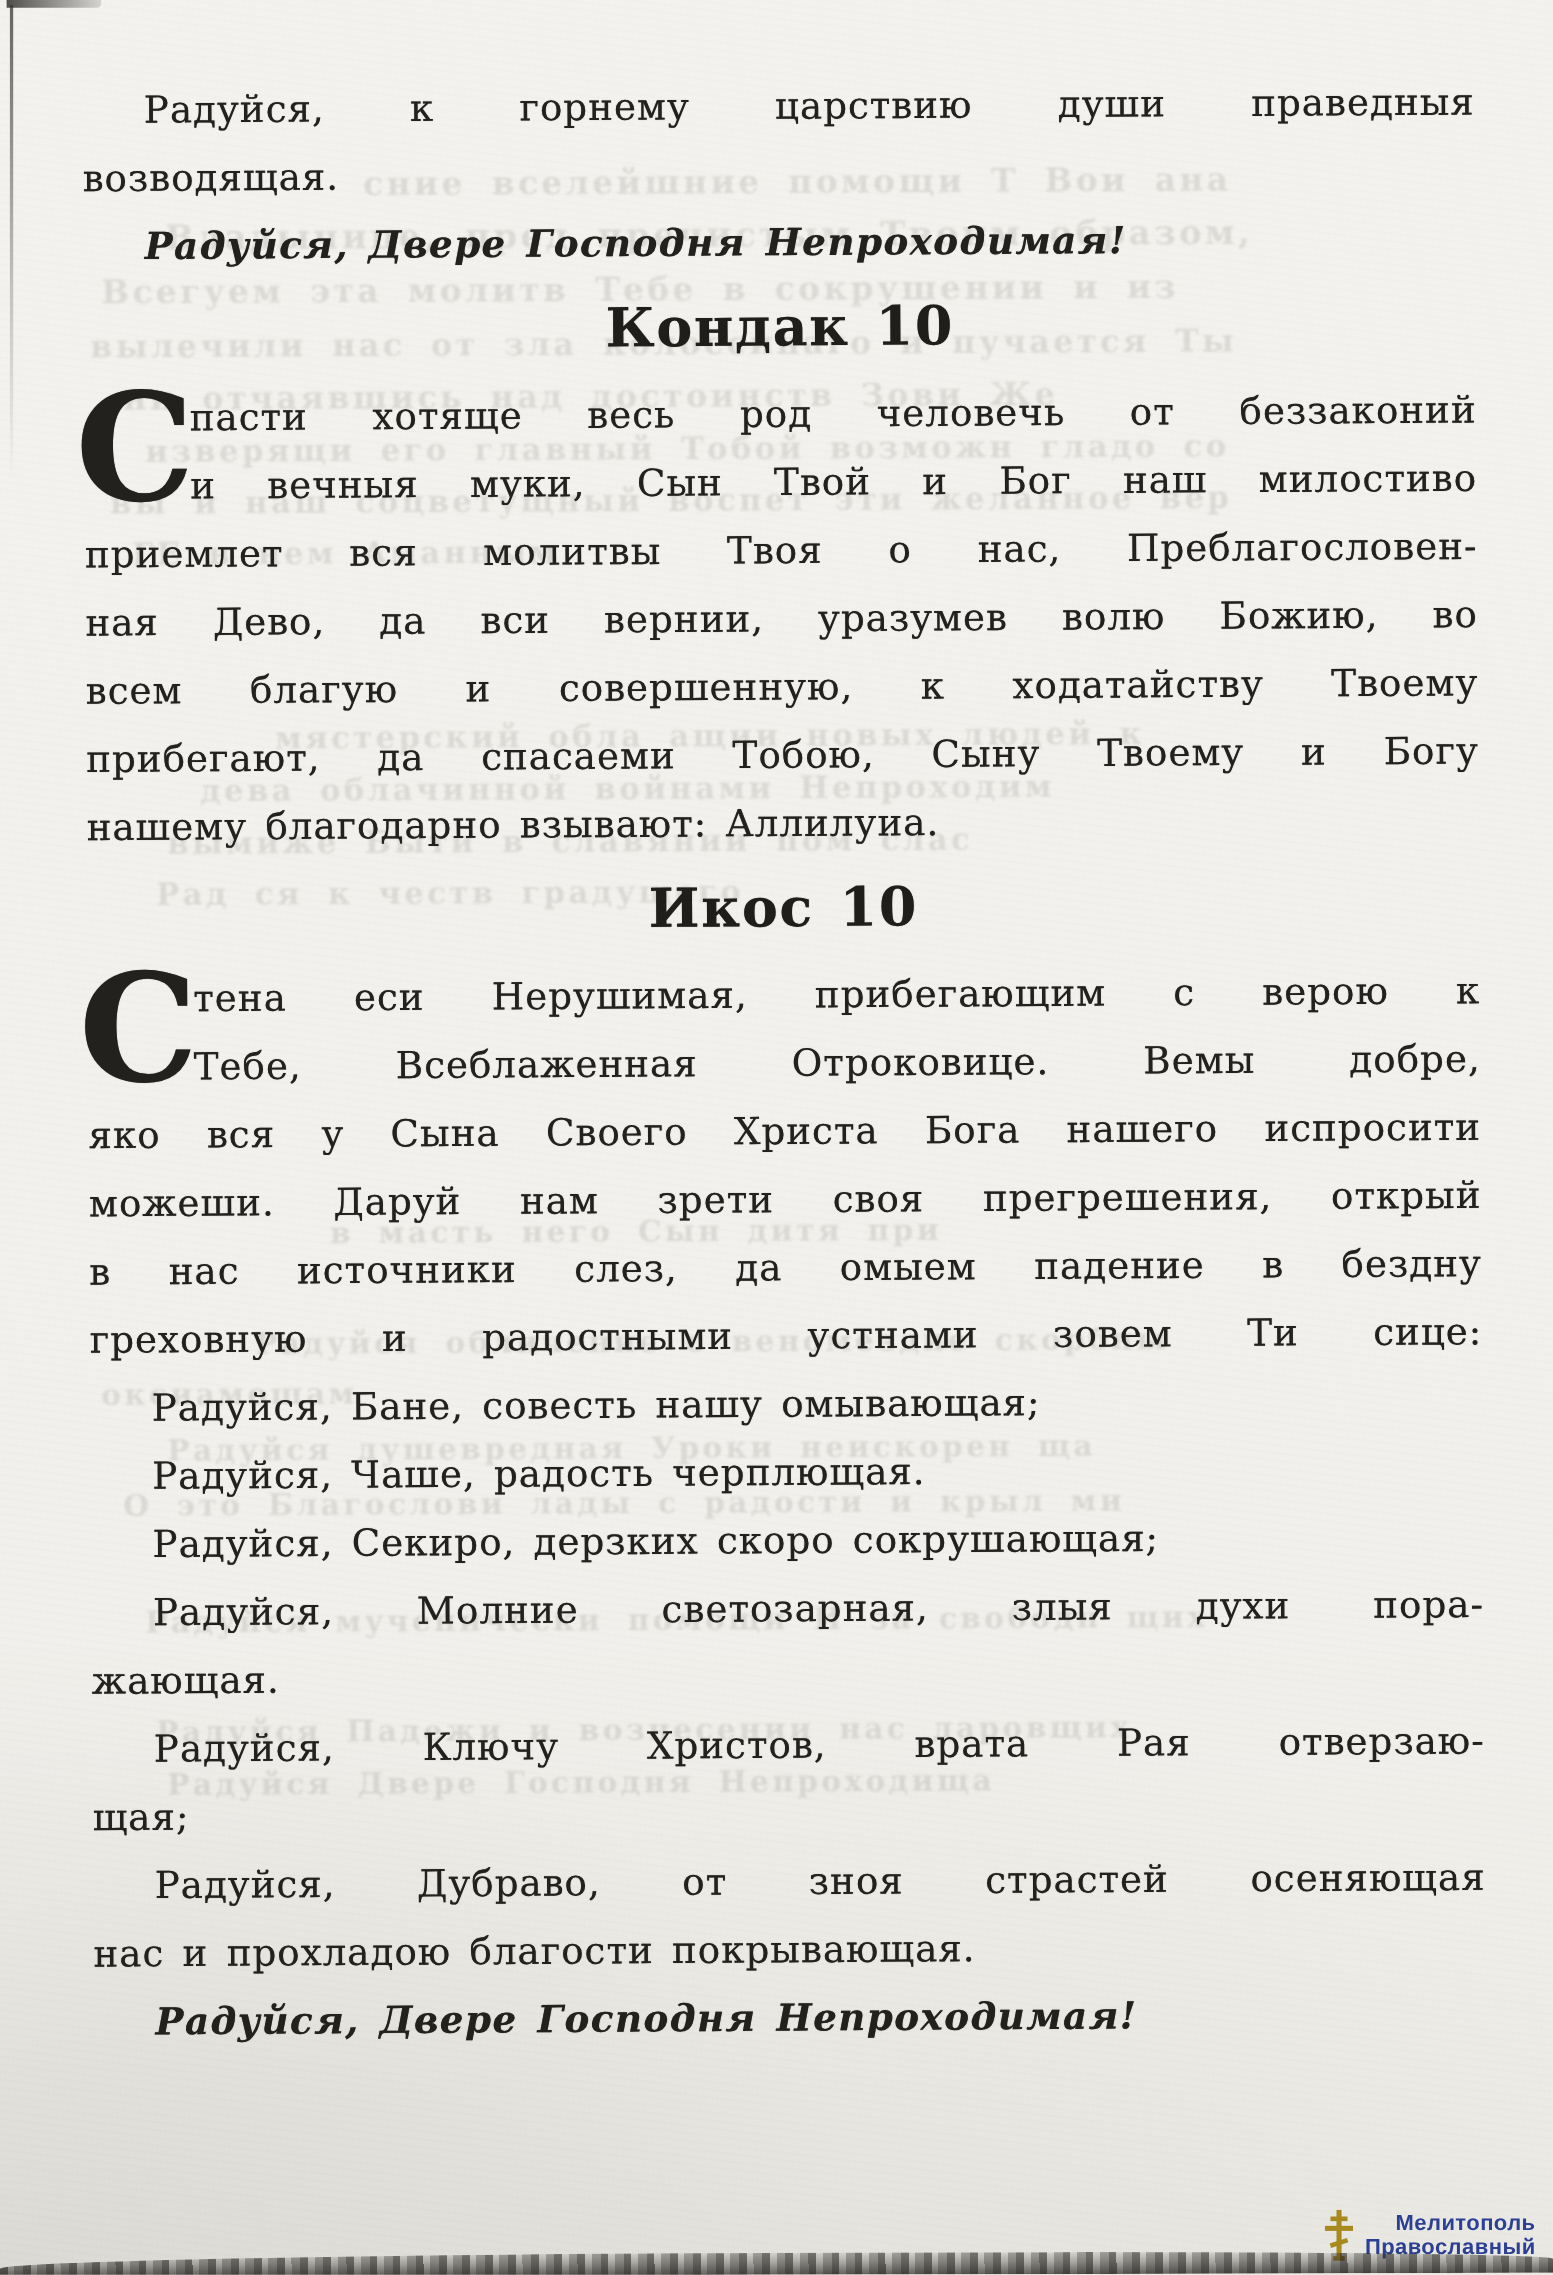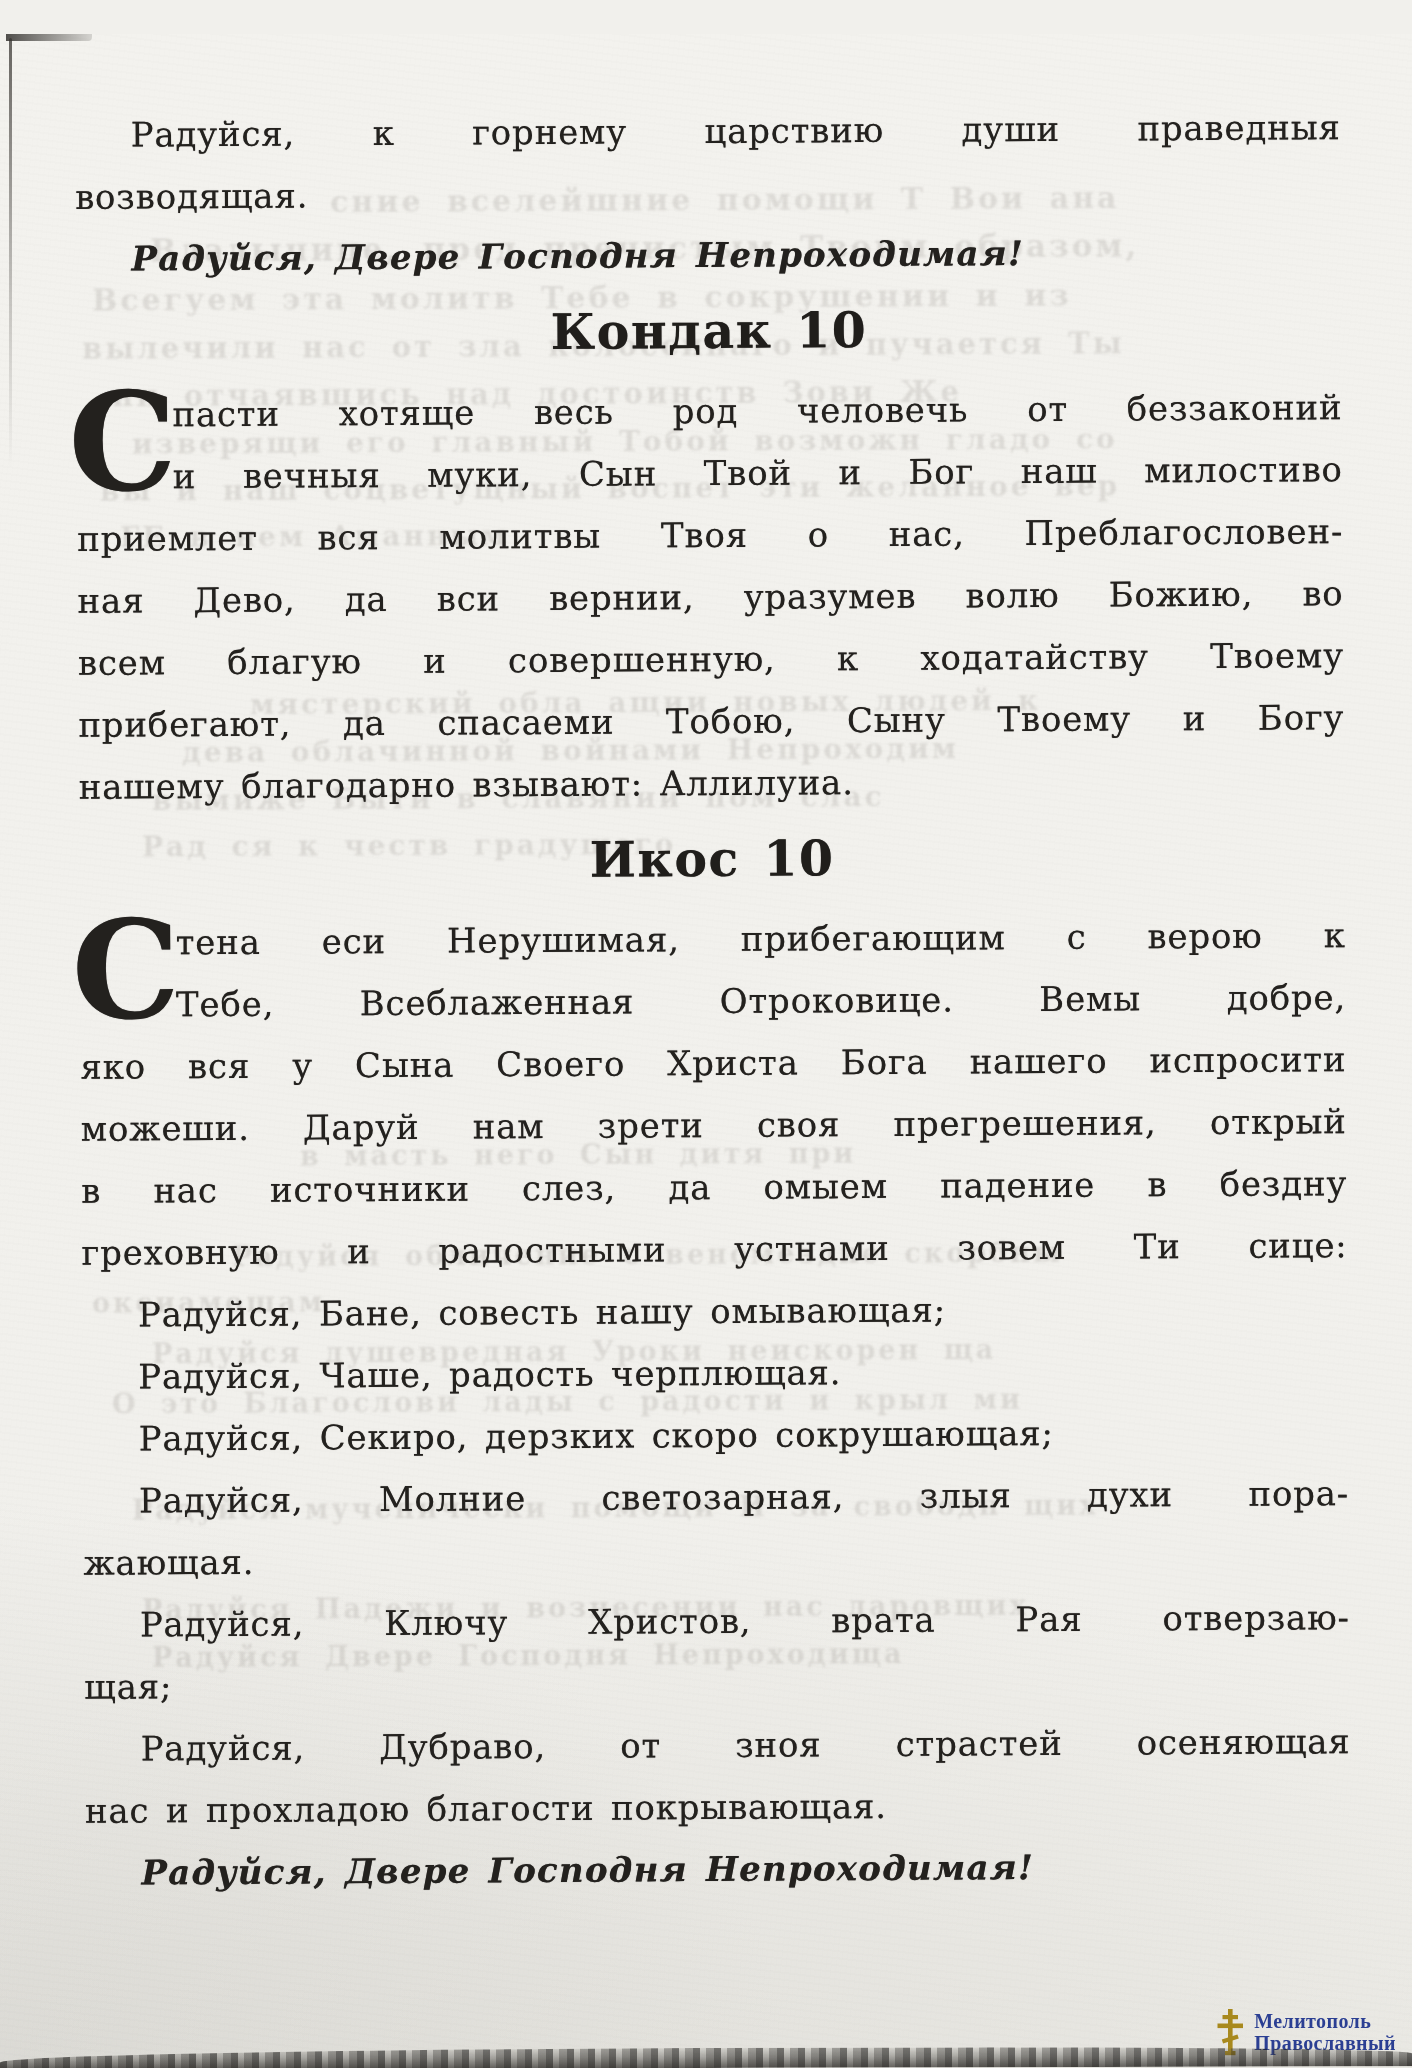--- a/index.html
+++ b/index.html
@@ -8,21 +8,20 @@
     background:#f1f0ec;
     font-family:"DejaVu Serif","Liberation Serif",serif;
   }
   
   .scan{
     position:absolute;inset:0;
     background:
       radial-gradient(120% 60% at 50% 110%, rgba(190,188,182,.25), rgba(190,188,182,0) 60%),
       radial-gradient(80% 40% at 0% 100%, rgba(160,158,152,.20), rgba(160,158,152,0) 70%),
       linear-gradient(180deg,#f3f2ee 0%,#f1f0ec 70%,#ecebe6 100%);
-    margin-top: 34px;
   }
   
   .grain{
     position:absolute;inset:0;opacity:.5;pointer-events:none;
     background-image:
       repeating-linear-gradient(7deg, rgba(120,118,110,.025) 0 2px, rgba(255,255,255,0) 2px 7px),
       repeating-linear-gradient(97deg, rgba(120,118,110,.02) 0 1px, rgba(255,255,255,0) 1px 5px);
   }
   
   .edge-left{
@@ -86,23 +85,23 @@
     text-align:center;font-size:34px;color:#2a2826;
     letter-spacing:2px;font-family:"DejaVu Serif","Liberation Serif",serif;
   }
   .watermark{
     position:absolute;right:16px;bottom:12px;
     display:flex;align-items:center;gap:9px;
   }
   .wm-cross{width:30px;height:48px;display:block;}
   .wm-text{
     display:flex;flex-direction:column;
-    font-family:Liberation Serif, serif;
+    font-family:Liberation Sans, sans-serif;
     font-weight:700;font-size:20px;line-height:22px;
-    color:#2b3f93;letter-spacing:.4px;
+    color:#2b3f93;letter-spacing:.4px;align-items:flex-end;
   }
 </style>
 </head>
 <body>
 
 <div class="scan">
   <div class="grain"></div>
 
   <div class="ghosts">
       <div class="ghost-line" style="top: 148px; left: 330px; font-size: 30px;">сние вселейшние помощи Т Вои ана</div>

